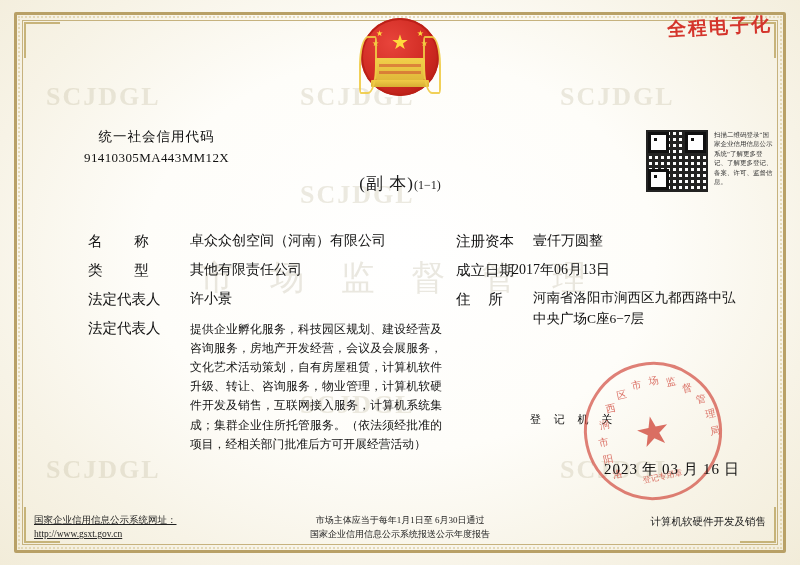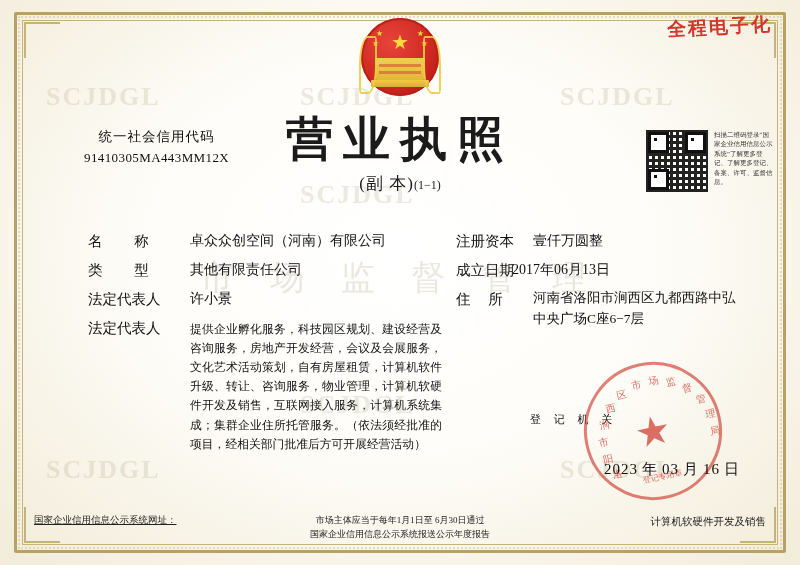--- a/index.html
+++ b/index.html
@@ -443,21 +443,20 @@
       <span style="right:2px; top:8px;">★</span>
     </div>
     <div class="emblem-gate"></div>
     <div class="emblem-base"></div>
     <div class="emblem-wheat-l"></div>
     <div class="emblem-wheat-r"></div>
   </div>
 
   <div class="estamp">全程电子化</div>
 
-  <div class="title">营业执照</div>
   <div class="subtitle">
     <span>(副 本)</span><span class="ser">(1−1)</span>
   </div>
 
   <div class="credit">
     <div class="credit-label">统一社会信用代码</div>
     <div class="credit-value">91410305MA443MM12X</div>
   </div>
 
   <div class="qr-wrap">
@@ -517,20 +516,21 @@
     <div class="seal-sub">登记专用章</div>
   </div>
 
   <div class="date-row">
     <span class="num">2023</span><span>年</span><span class="num">03</span><span>月</span><span class="num">16</span><span>日</span>
   </div>
 
   <div class="footer">
     <div class="footer-left">
       <div>国家企业信用信息公示系统网址：</div>
+      <div>http://www.gsxt.gov.cn</div>
     </div>
     <div class="footer-center">
       <div>市场主体应当于每年1月1日至 6月30日通过</div>
       <div>国家企业信用信息公示系统报送公示年度报告</div>
     </div>
     <div class="footer-right">计算机软硬件开发及销售</div>
   </div>
 
 </div>
 

